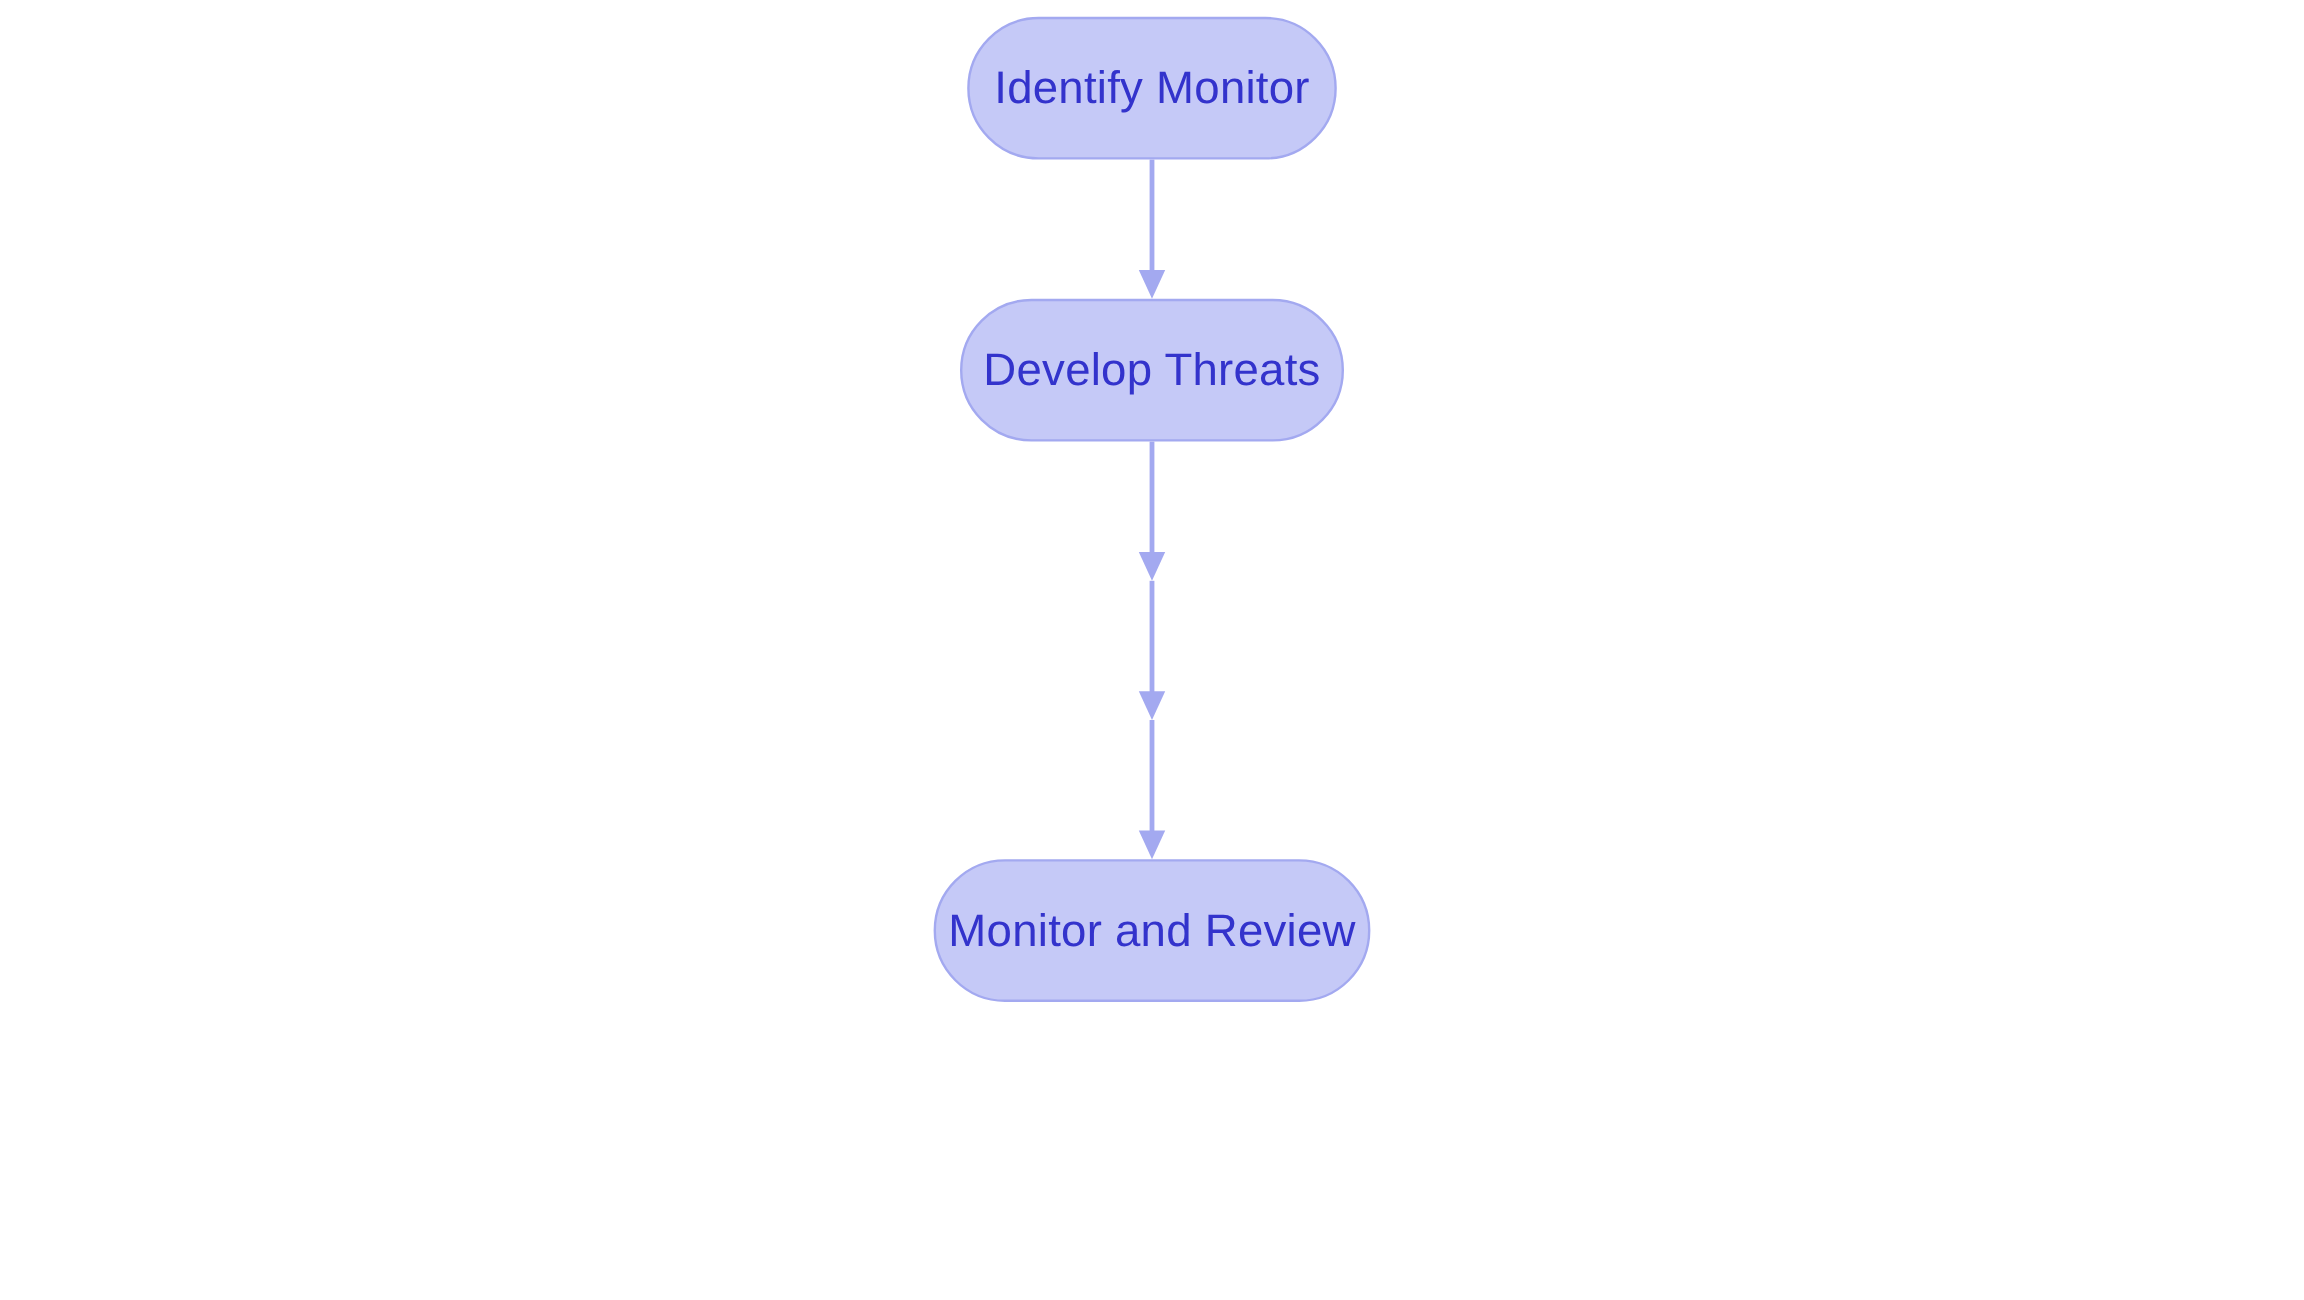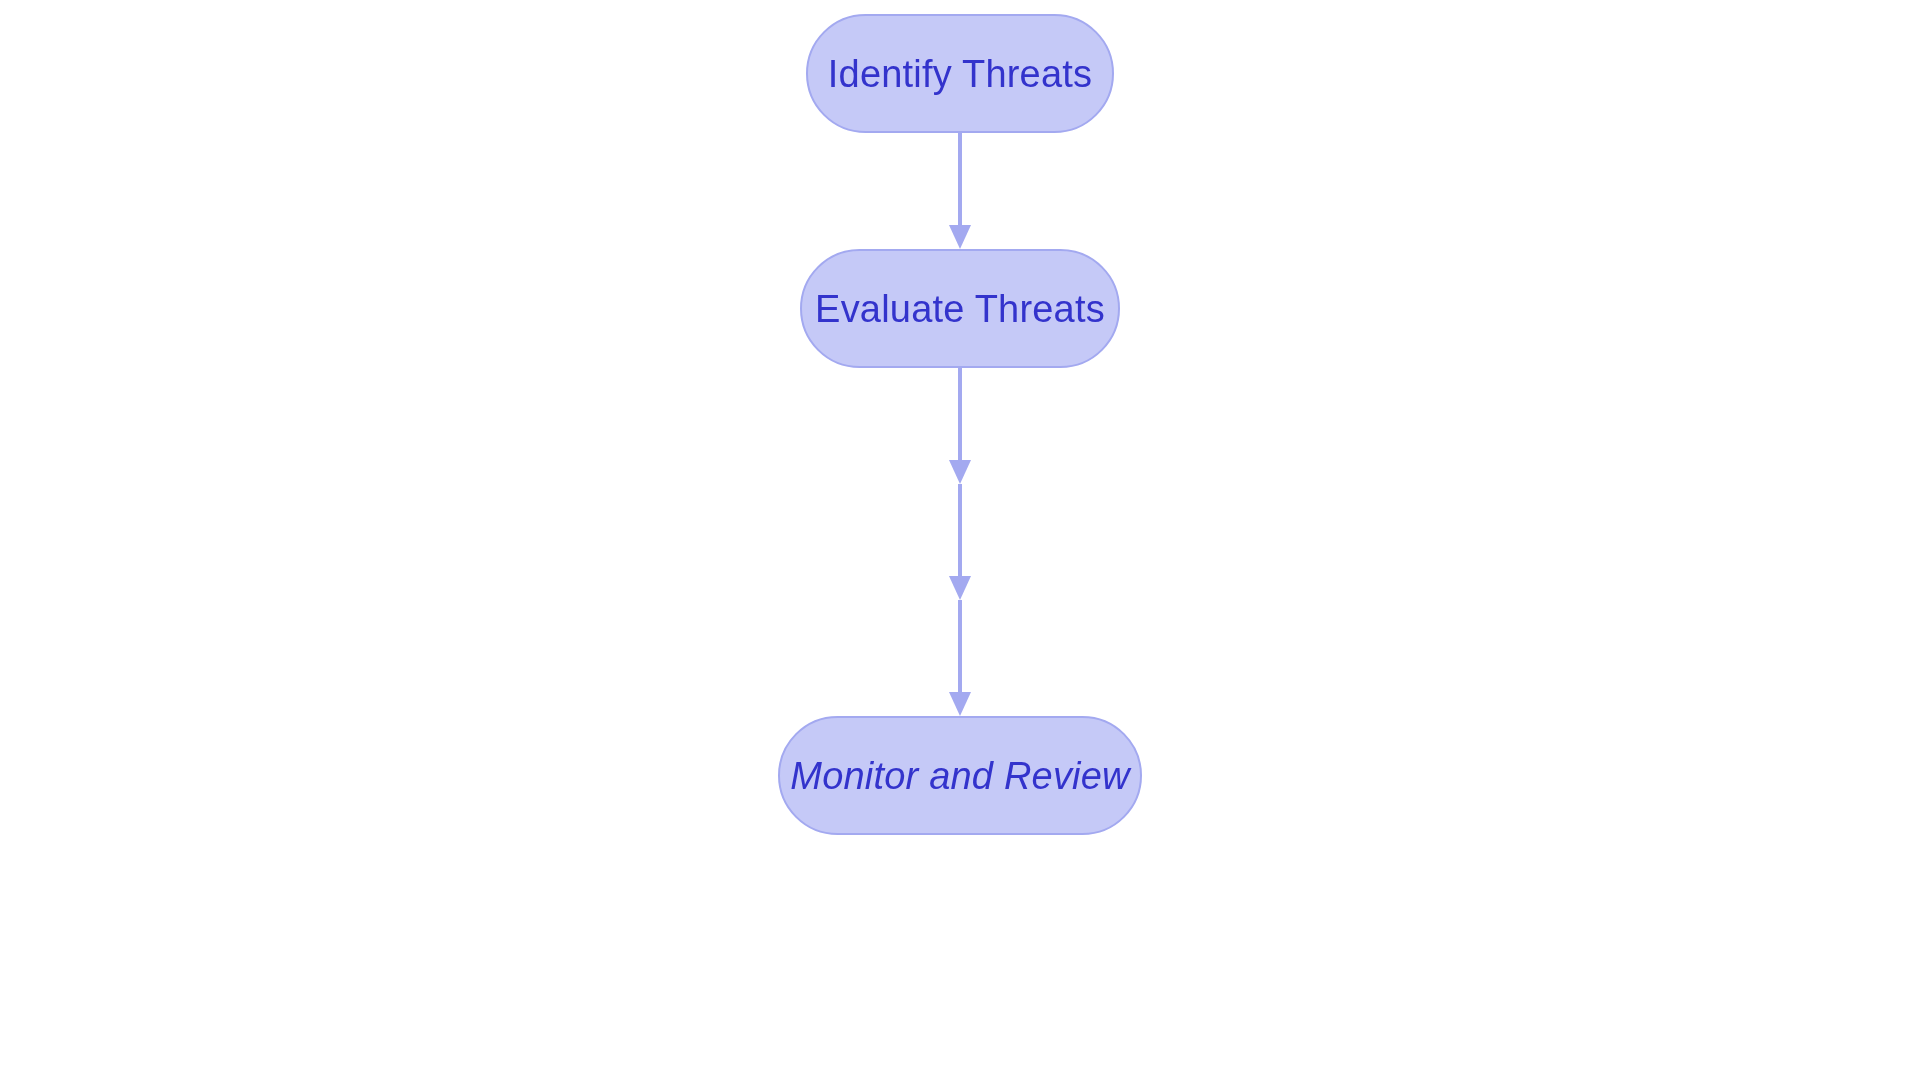--- a/index.html
+++ b/index.html
@@ -89,47 +89,47 @@
 </style>
 </head>
 <body>
 
 <div id="flow-canvas">
   <div class="flow-column">
 
     <div class="top-spacer"></div>
 
     <div class="node" style="width:308px;">
-      <span class="node-label">Identify Threats</span>
+      <span class="node-label">Identify Monitor</span>
     </div>
 
     <div class="connector">
       <div class="connector-line"></div>
       <div class="connector-head"></div>
     </div>
 
     <div class="node" style="width:320px;">
-      <span class="node-label">Evaluate Threats</span>
+      <span class="node-label">Develop Threats</span>
     </div>
 
     <div class="connector">
       <div class="connector-line"></div>
       <div class="connector-head"></div>
     </div>
 
 
     <div class="connector">
       <div class="connector-line"></div>
       <div class="connector-head"></div>
     </div>
 
 
     <div class="connector">
       <div class="connector-line"></div>
       <div class="connector-head"></div>
     </div>
 
-    <div class="node" style="width:364px;font-style:italic;">
+    <div class="node" style="width:364px;">
       <span class="node-label">Monitor and Review</span>
     </div>
 
   </div>
 </div>
 
 </body></html>

